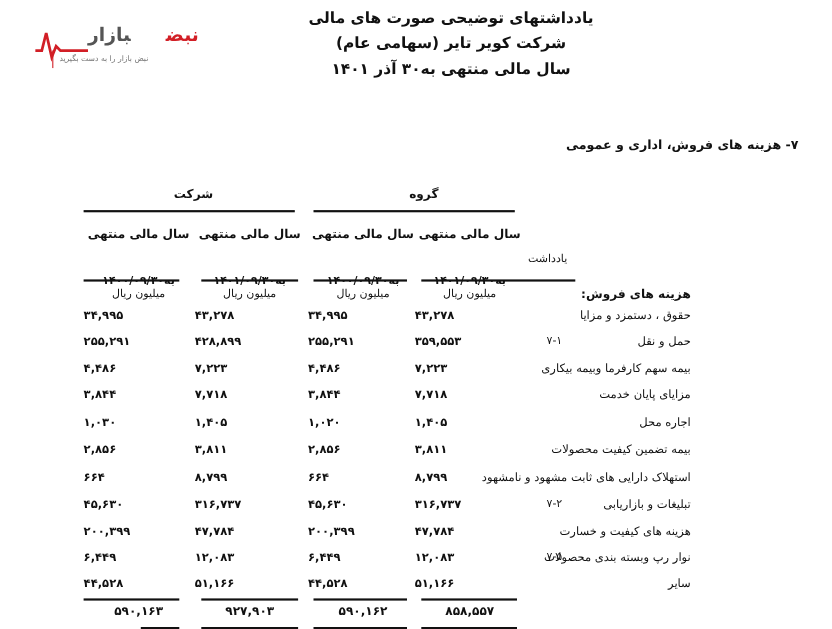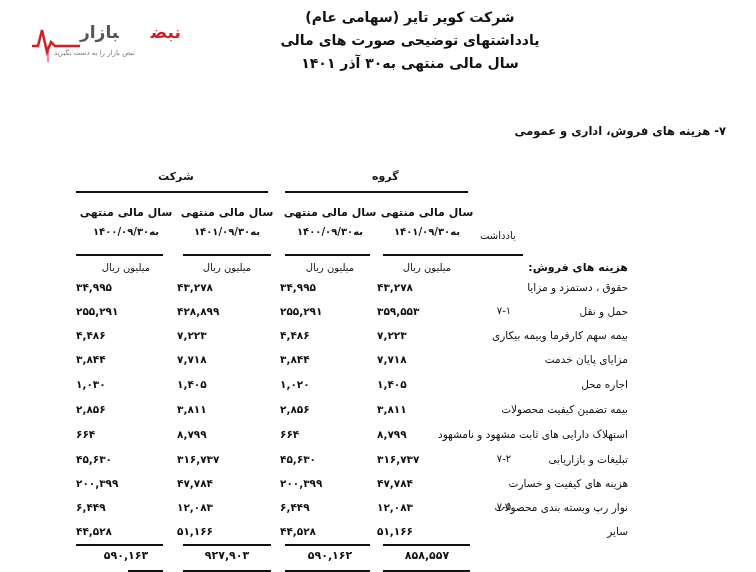--- a/index.html
+++ b/index.html
@@ -24,21 +24,21 @@
     position: absolute; right: 30px; top: 124px; font-size: 11.5px; font-weight: bold; direction: rtl;
   }
   .group-label, .company-label {
     position: absolute; top: 170px; font-size: 11px; font-weight: bold; direction: rtl;
   }
   .group-label { left: 372px; }
   .company-label { left: 158px; }
   .rule { position: absolute; height: 1.5px; background: #111; }
   .col-head { position: absolute; text-align: center; direction: rtl; width: 100px; }
   .col-head .l1 { font-size: 11px; font-weight: bold; line-height: 18px; }
-  .col-head .l2 { font-size: 10px; font-weight: bold; line-height: 20px; }
+  .col-head .l2 { font-size: 10px; font-weight: bold; line-height: 20px; margin-top: 24px; }
   .note-head { position: absolute; left: 480px; top: 230px; font-size: 10px; direction: rtl; }
   .unit { position: absolute; top: 262px; width: 100px; text-align: center; font-size: 10px; direction: rtl; }
   .sub-head { position: absolute; right: 128px; top: 261px; font-size: 11px; font-weight: bold; direction: rtl; }
   .row { position: absolute; left: 0; width: 756px; height: 24px; }
   .row .label { position: absolute; right: 128px; top: 0; font-size: 10.5px; direction: rtl; white-space: nowrap; }
   .row .note { position: absolute; left: 484px; top: 0; width: 40px; text-align: center; font-size: 10px; }
   .row .val { position: absolute; top: 0; width: 100px; text-align: left; font-size: 10.5px; font-weight: bold; }
   .total { position: absolute; top: 549px; width: 100px; text-align: center; font-size: 11px; font-weight: bold; }
 </style>
 </head>
@@ -49,22 +49,22 @@
     <polyline points="0,24 6,24 10,8 15,30 19,20 23,24 48,24" fill="none" stroke="#d21f26" stroke-width="2.5"></polyline>
     <line x1="16" y1="24" x2="16" y2="40" stroke="#d21f26" stroke-width="1"></line>
   </svg>
   <div class="logo-text">
     <span class="red">نبض</span><span>بازار</span>
   </div>
   <div class="logo-tag">نبض بازار را به دست بگیرید</div>
 </div>
 
 <div class="header">
+  <div>یادداشتهای توضیحی صورت های مالی</div>
   <div>شرکت کویر تایر (سهامی عام)</div>
-  <div>یادداشتهای توضیحی صورت های مالی</div>
   <div>سال مالی منتهی به۳۰ آذر ۱۴۰۱</div>
 </div>
 
 <div class="section-title">۷- هزینه های فروش، اداری و عمومی</div>
 
 <div class="group-label">گروه</div>
 <div class="company-label">شرکت</div>
 <div class="rule" style="left:285px; top:191px; width:183px;"></div>
 <div class="rule" style="left:76px; top:191px; width:192px;"></div>
 

